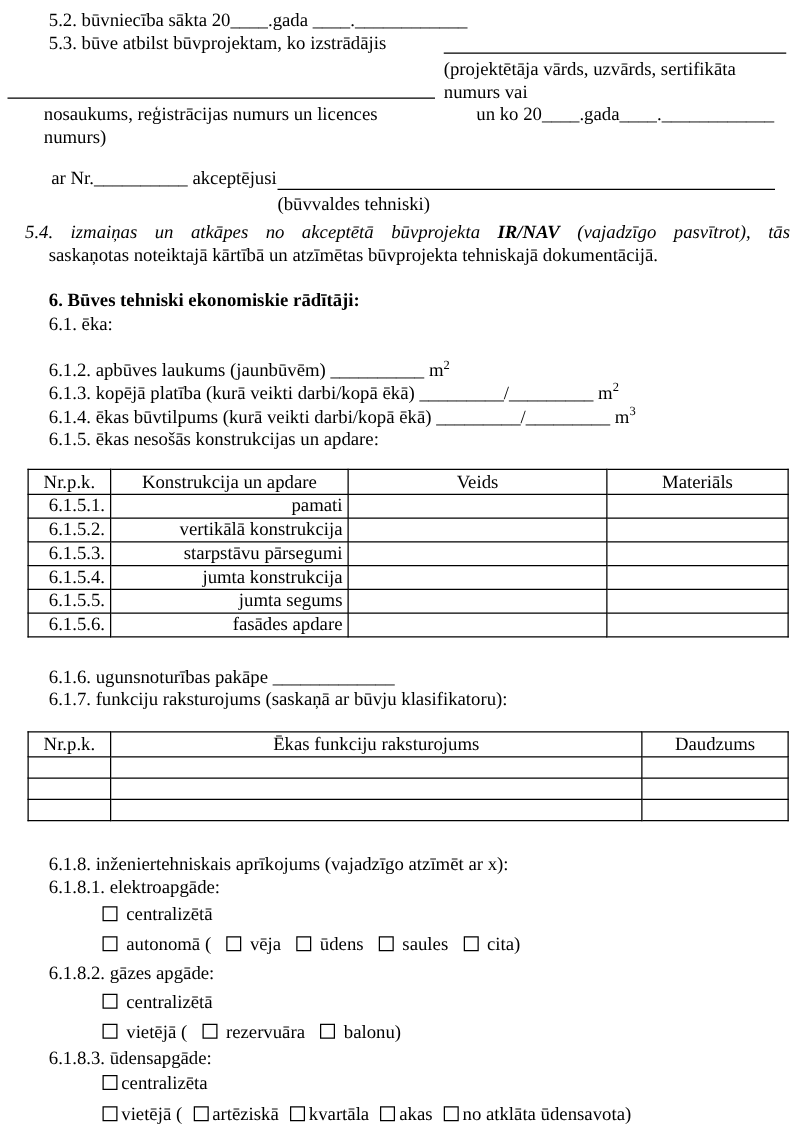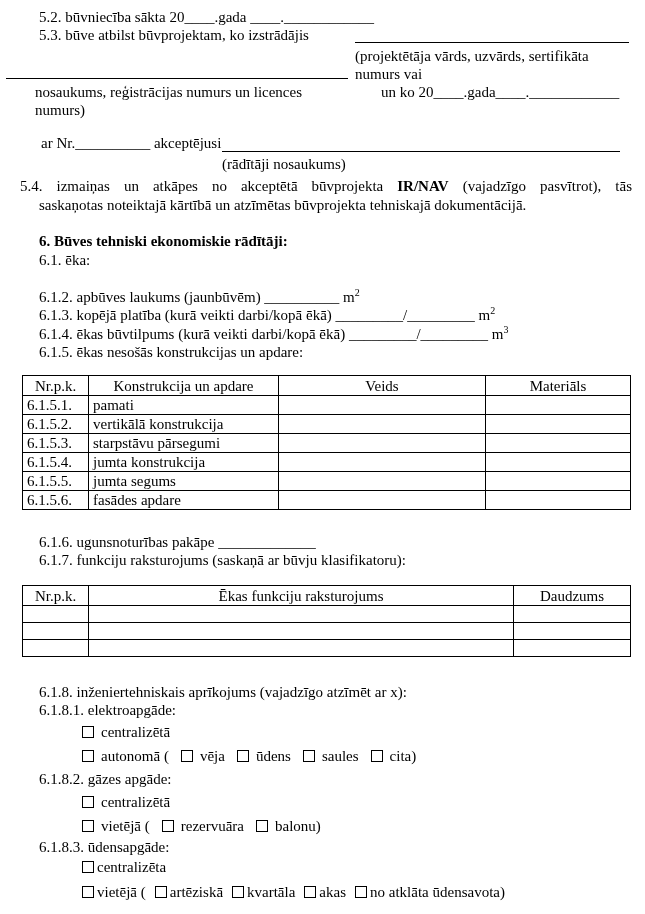--- a/index.html
+++ b/index.html
@@ -4,31 +4,31 @@
 <style>
   html,body{margin:0;padding:0;background:#fff;}
   .page{
     position:relative;width:645px;height:914px;background:#ffffff;
     font-family:"Liberation Serif","DejaVu Serif",serif;
     font-size:15px;line-height:18px;color:#000;overflow:hidden;
   }
   .abs{position:absolute;white-space:nowrap;margin-left:19px;}
   .wrap{position:absolute;white-space:normal;}
   .center{}
-  .just{text-align:justify;text-align-last:justify;}
+  .just{text-align:justify;text-align-last:justify;font-style:italic;}
   .bold{font-weight:bold;}
   .rule{position:absolute;height:0;border-top:1.6px solid #000;}
   sup{font-size:10px;line-height:0;vertical-align:super;}
   table.frm{position:absolute;border-collapse:collapse;table-layout:fixed;background:#fff;}
   table.frm th,table.frm td{
     border:1.5px solid #000;font-weight:normal;font-size:15px;
     padding:0 4px;overflow:hidden;white-space:nowrap;
   }
   table.frm th{text-align:center;height:19px;}
-  table.frm td{height:18px;text-align:left;}
+  table.frm td{height:18px;text-align:right;}
   table.t2 td{height:16px;}
   .cbrow{position:absolute;white-space:nowrap;}
   .cbseg{display:inline-block;margin-right:12px;}
   .cb{
     display:inline-block;width:10px;height:10px;border:1.8px solid #000;
     margin-right:7px;vertical-align:-1px;background:#fff;
   }
   .tight .cb{margin-right:3px;}
   .tight .cbseg{margin-right:9px;}
 </style>
@@ -42,21 +42,21 @@
   <div class="abs" style="left:20px;top:26px">5.3. būve atbilst būvprojektam, ko izstrādājis</div>
   <div class="rule" style="left:355px;top:42px;width:274px"></div>
   <div class="wrap center" style="left:355px;top:47px;width:276px">(projektētāja vārds, uzvārds, sertifikāta numurs vai</div>
 
   <div class="rule" style="left:6px;top:78px;width:342px"></div>
   <div class="wrap center" style="left:35px;top:83px;width:300px">nosaukums, reģistrācijas numurs un licences numurs)</div>
   <div class="abs" style="left:362px;top:83px">un ko 20____.gada____.____________</div>
 
   <div class="abs" style="left:22px;top:134px">ar Nr.__________ akceptējusi</div>
   <div class="rule" style="left:222px;top:151px;width:398px"></div>
-  <div class="wrap center" style="left:222px;top:155px;width:398px">(rādītāji nosaukums)</div>
+  <div class="wrap center" style="left:222px;top:155px;width:398px">(būvvaldes tehniski)</div>
 
   <div class="wrap just" style="left:20px;top:177px;width:612px"><span>5.4. izmaiņas un atkāpes no akceptētā būvprojekta</span> <span class="bold">IR/NAV</span> <span>(vajadzīgo pasvītrot), tās</span></div>
   <div class="abs" style="left:20px;top:196px">saskaņotas noteiktajā kārtībā un atzīmētas būvprojekta tehniskajā dokumentācijā.</div>
 
   <div class="abs bold" style="left:20px;top:232px">6. Būves tehniski ekonomiskie rādītāji:</div>
   <div class="abs" style="left:20px;top:251px">6.1. ēka:</div>
   <div class="abs" style="left:20px;top:288px"><span>6.1.2. apbūves laukums (jaunbūvēm) __________ m</span><sup>2</sup></div>
   <div class="abs" style="left:20px;top:306px"><span>6.1.3. kopējā platība (kurā veikti darbi/kopā ēkā) _________/_________ m</span><sup>2</sup></div>
   <div class="abs" style="left:20px;top:325px"><span>6.1.4. ēkas būvtilpums (kurā veikti darbi/kopā ēkā) _________/_________ m</span><sup>3</sup></div>
   <div class="abs" style="left:20px;top:343px">6.1.5. ēkas nesošās konstrukcijas un apdare:</div>

